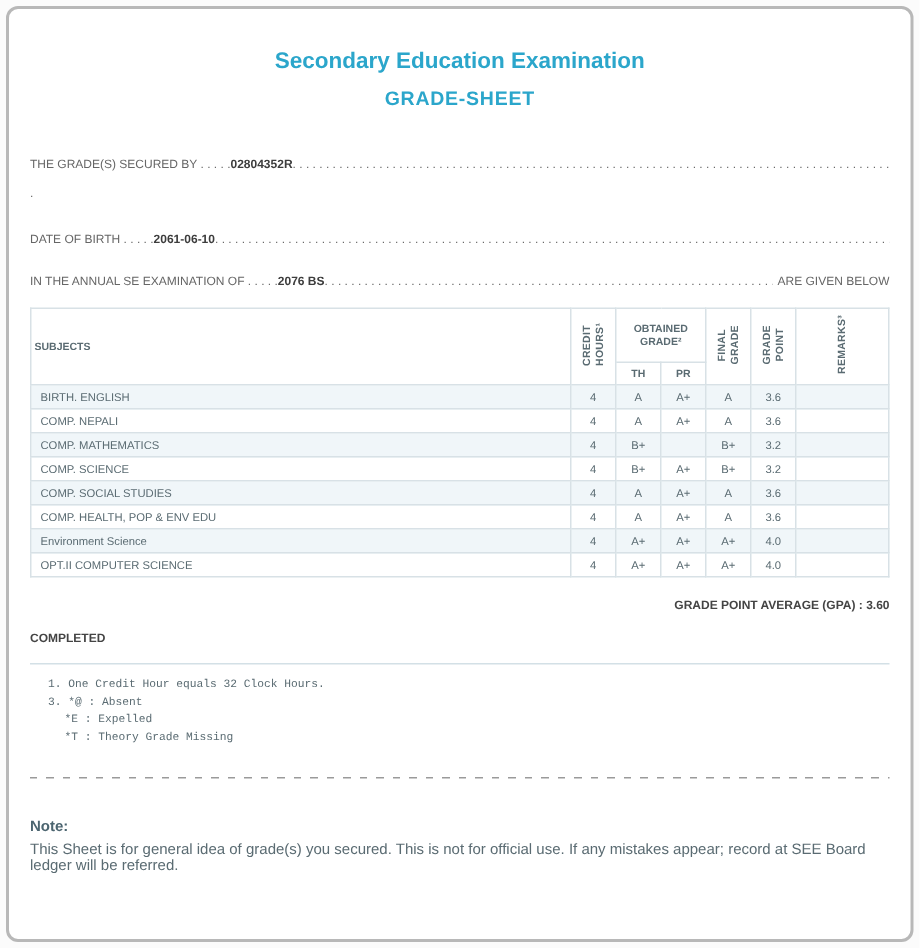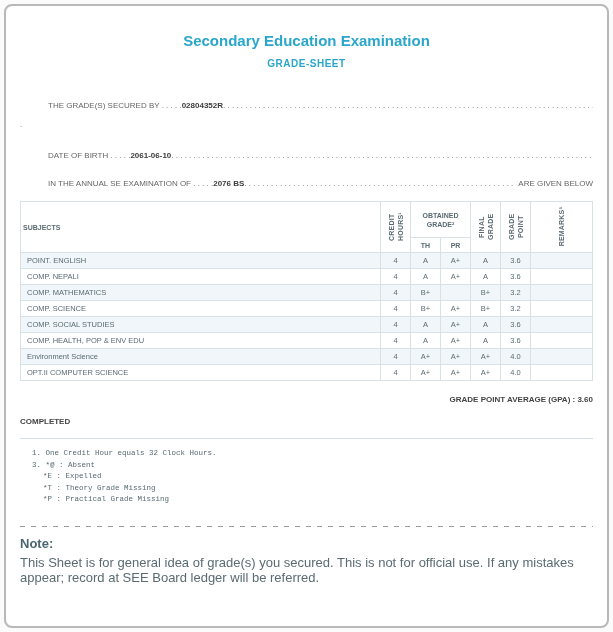--- a/index.html
+++ b/index.html
@@ -13,25 +13,25 @@
   }
   .frame {
     position: absolute; left: 4px; top: 4px;
     width: 605px; height: 624px;
     border: 2px solid #b8b8b8; border-radius: 8px;
     background: #fff;
     padding: 12px 14px;
     overflow: hidden;
   }
   .doc-title { margin-top: 14px; text-align: center; font-size: 15px; font-weight: bold; color: #2ba6cb; }
-  .doc-subtitle { margin-top: 9px; text-align: center; font-size: 10px; font-weight: bold; color: #2ba6cb; letter-spacing: .5px; }
+  .doc-subtitle { margin-top: 9px; text-align: center; font-size: 13px; font-weight: bold; color: #2ba6cb; letter-spacing: .5px; }
 
   .info { margin-top: 32px; font-size: 8px; color: #666; }
   .iline { display: flex; align-items: baseline; white-space: nowrap; overflow: hidden; }
-  .iline .lbl { flex: 0 0 auto; margin-left: 28px; }
+  .iline .lbl { flex: 0 0 auto; }
   .iline .val { flex: 0 0 auto; font-weight: bold; color: #3d3d3d; }
   .iline .fill { flex: 1 1 0; overflow: hidden; white-space: nowrap; }
   .iline .suffix { flex: 0 0 auto; margin-left: 3px; }
   .wrap-dot { margin-top: 10px; }
   .iline.dob { margin-top: 22px; }
   .iline.exam { margin-top: 19px; }
 
   table.grades { width: 100%; border-collapse: collapse; margin-top: 13px; table-layout: fixed; }
   .grades th, .grades td { border: 1px solid #d8e1e6; }
   .grades thead th { color: #5a6b72; font-size: 7px; font-weight: bold; padding: 2px; background: #fff; }
@@ -50,21 +50,21 @@
 
   .footnotes { margin-top: 12px; border-top: 1px solid #d3e0e6; padding: 9px 0 0 12px; }
   .fn { font-size: 7.5px; color: #5a6b72; line-height: 11.5px; font-family: Liberation Mono, monospace; }
   .fn.sub { padding-left: 11px; }
 
   .dashes {
     margin-top: 20px; height: 1px;
     background: repeating-linear-gradient(90deg, #9a9a9a 0 5px, transparent 5px 11px);
   }
 
-  .note { margin-top: 9px; font-size: 13px; color: #5a6b72; }
+  .note { margin-top: 27px; font-size: 10px; color: #5a6b72; }
   .note-label { font-weight: bold; color: #4c6570; margin-bottom: 4px; }
 </style>
 </head>
 <body>
 
 <div class="frame">
 
   <div class="doc-title">Secondary Education Examination</div>
   <div class="doc-subtitle">GRADE-SHEET</div>
 
@@ -107,21 +107,21 @@
         <th class="rot" rowspan="2"><span class="vtext">GRADE POINT</span></th>
         <th class="rot" rowspan="2"><span class="vtext">REMARKS³</span></th>
       </tr>
       <tr class="sub">
         <th>TH</th>
         <th>PR</th>
       </tr>
     </thead>
     <tbody>
       <tr>
-        <td class="subj">POINT. ENGLISH</td>
+        <td class="subj">BIRTH. ENGLISH</td>
         <td>4</td>
         <td>A</td>
         <td>A+</td>
         <td>A</td>
         <td>3.6</td>
         <td></td>
       </tr>
       <tr>
         <td class="subj">COMP. NEPALI</td>
         <td>4</td>
@@ -189,21 +189,20 @@
   </table>
 
   <div class="gpa">GRADE POINT AVERAGE (GPA) : 3.60</div>
   <div class="completed">COMPLETED</div>
 
   <div class="footnotes">
     <div class="fn">1. One Credit Hour equals 32 Clock Hours.</div>
     <div class="fn">3. *@ : Absent</div>
     <div class="fn sub">*E : Expelled</div>
     <div class="fn sub">*T : Theory Grade Missing</div>
-    <div class="fn sub">*P : Practical Grade Missing</div>
   </div>
 
   <div class="dashes"></div>
 
   <div class="note">
     <div class="note-label">Note:</div>
     <div class="note-text">This Sheet is for general idea of grade(s) you secured. This is not for official use. If any mistakes appear; record at SEE Board ledger will be referred.</div>
   </div>
 
 </div>

